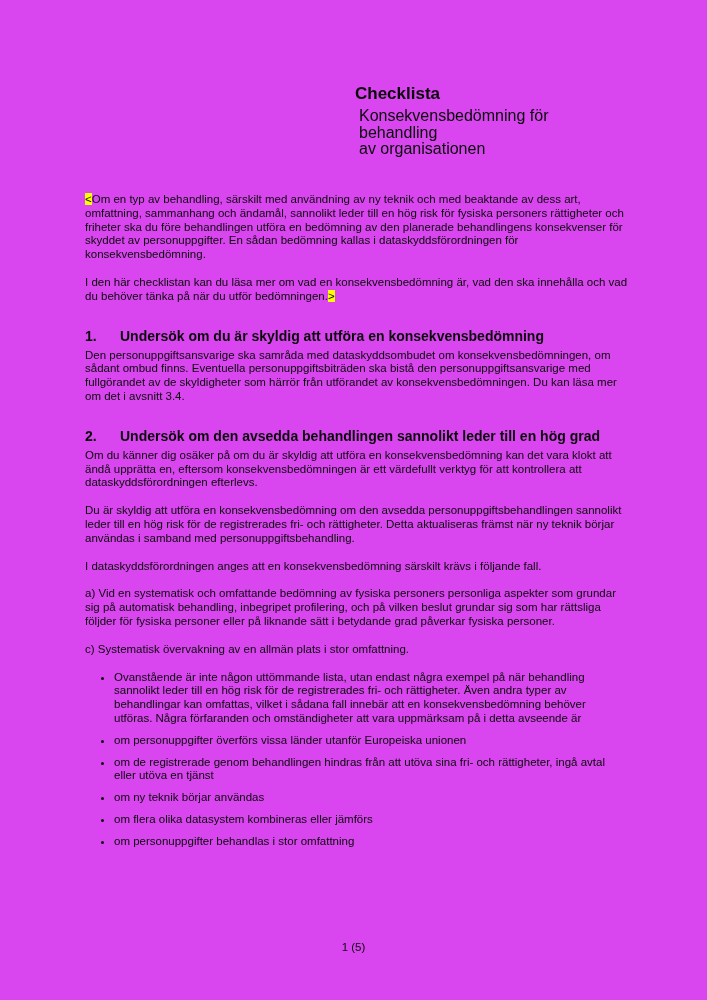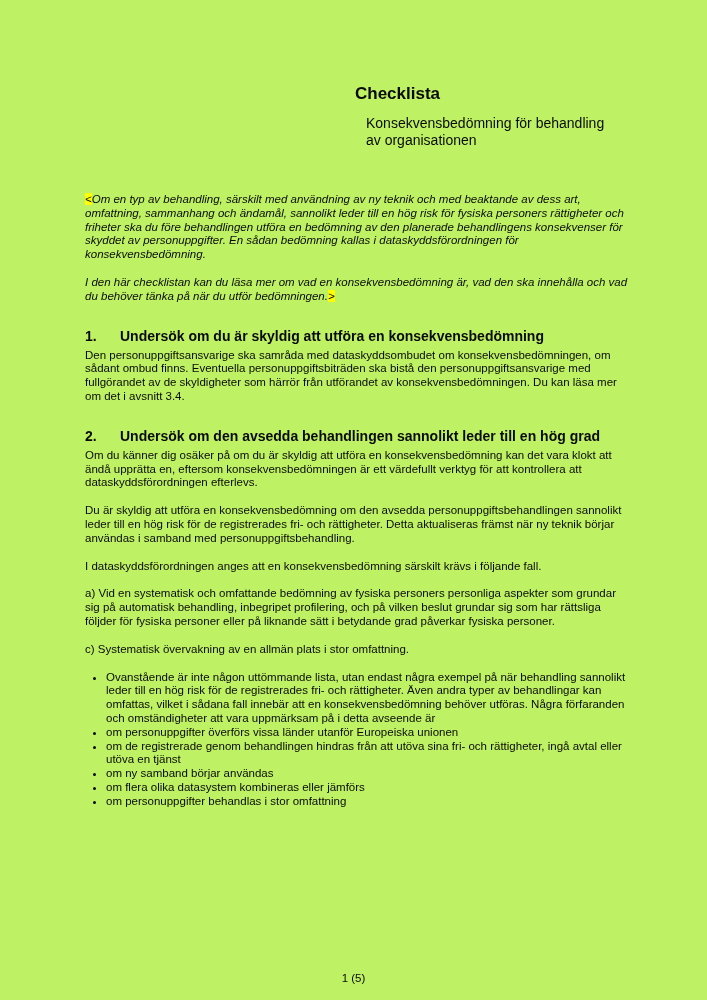--- a/index.html
+++ b/index.html
@@ -11,81 +11,80 @@
     width: 707px;
     height: 1000px;
     position: relative;
     overflow: hidden;
     font-family: "Liberation Sans", sans-serif;
     color: #0a0a0a;
   }
   .page {
     position: absolute;
     inset: 0;
-    background: #bef264;
+    background: #d946ef;
   }
   
   .title-block {
     position: absolute;
     left: 355px;
     top: 84px;
     width: 270px;
   }
   .doc-title {
     font-size: 17px;
     font-weight: bold;
     line-height: 20px;
     margin: 0;
   }
   .doc-subtitle {
-    font-size: 14px;
+    font-size: 16px;
     line-height: 16.5px;
-    margin: 11px;
+    margin: 4px;
   }
   
   .content {
     position: absolute;
     left: 85px;
     top: 193px;
     width: 547px;
     font-size: 11.5px;
     line-height: 13.8px;
   }
   .content p {
     margin: 0 0 14px 0;
   }
   p.italic {
-    font-style: italic;
   }
   .hl {
     background: #ffff00;
   }
   h2.section-heading {
     display: flex;
     font-size: 14px;
     font-weight: bold;
     line-height: 17px;
     margin: 24px 0 4px 0;
   }
   h2.section-heading .sec-num {
     width: 35px;
     flex: 0 0 35px;
   }
   ul.bullet-list {
     margin: 0;
     padding-left: 21px;
   }
   ul.bullet-list li {
-    margin: 0;
+    margin: 8px;
   }
   
   .footer {
     position: absolute;
     left: 0;
-    top: 972px;
+    top: 941px;
     width: 707px;
     text-align: center;
     font-size: 11.5px;
   }
 </style>
 </head>
 <body>
 
 <div class="page">
 
@@ -115,21 +114,21 @@
     <p>Om du känner dig osäker på om du är skyldig att utföra en konsekvensbedömning kan det vara klokt att ändå upprätta en, eftersom konsekvensbedömningen är ett värdefullt verktyg för att kontrollera att dataskyddsförordningen efterlevs.</p>
     <p>Du är skyldig att utföra en konsekvensbedömning om den avsedda personuppgiftsbehandlingen sannolikt leder till en hög risk för de registrerades fri- och rättigheter. Detta aktualiseras främst när ny teknik börjar användas i samband med personuppgiftsbehandling.</p>
     <p>I dataskyddsförordningen anges att en konsekvensbedömning särskilt krävs i följande fall.</p>
     <p>a) Vid en systematisk och omfattande bedömning av fysiska personers personliga aspekter som grundar sig på automatisk behandling, inbegripet profilering, och på vilken beslut grundar sig som har rättsliga följder för fysiska personer eller på liknande sätt i betydande grad påverkar fysiska personer.</p>
     <p>c) Systematisk övervakning av en allmän plats i stor omfattning.</p>
 
     <ul class="bullet-list">
       <li>Ovanstående är inte någon uttömmande lista, utan endast några exempel på när behandling sannolikt leder till en hög risk för de registrerades fri- och rättigheter. Även andra typer av behandlingar kan omfattas, vilket i sådana fall innebär att en konsekvensbedömning behöver utföras. Några förfaranden och omständigheter att vara uppmärksam på i detta avseende är</li>
       <li>om personuppgifter överförs vissa länder utanför Europeiska unionen</li>
       <li>om de registrerade genom behandlingen hindras från att utöva sina fri- och rättigheter, ingå avtal eller utöva en tjänst</li>
-      <li>om ny samband börjar användas</li>
+      <li>om ny teknik börjar användas</li>
       <li>om flera olika datasystem kombineras eller jämförs</li>
       <li>om personuppgifter behandlas i stor omfattning</li>
     </ul>
 
   </div>
 
   <div class="footer">1 (5)</div>
 
 </div>
 

